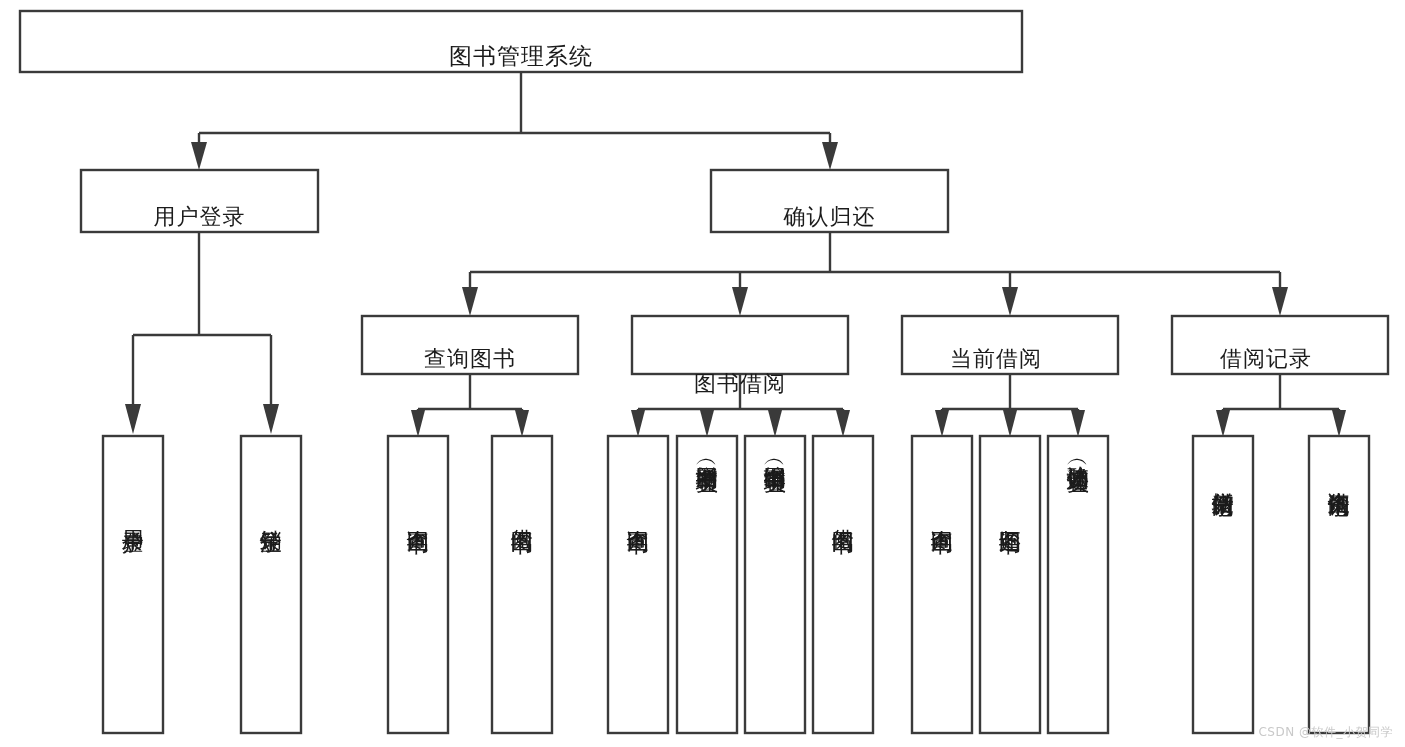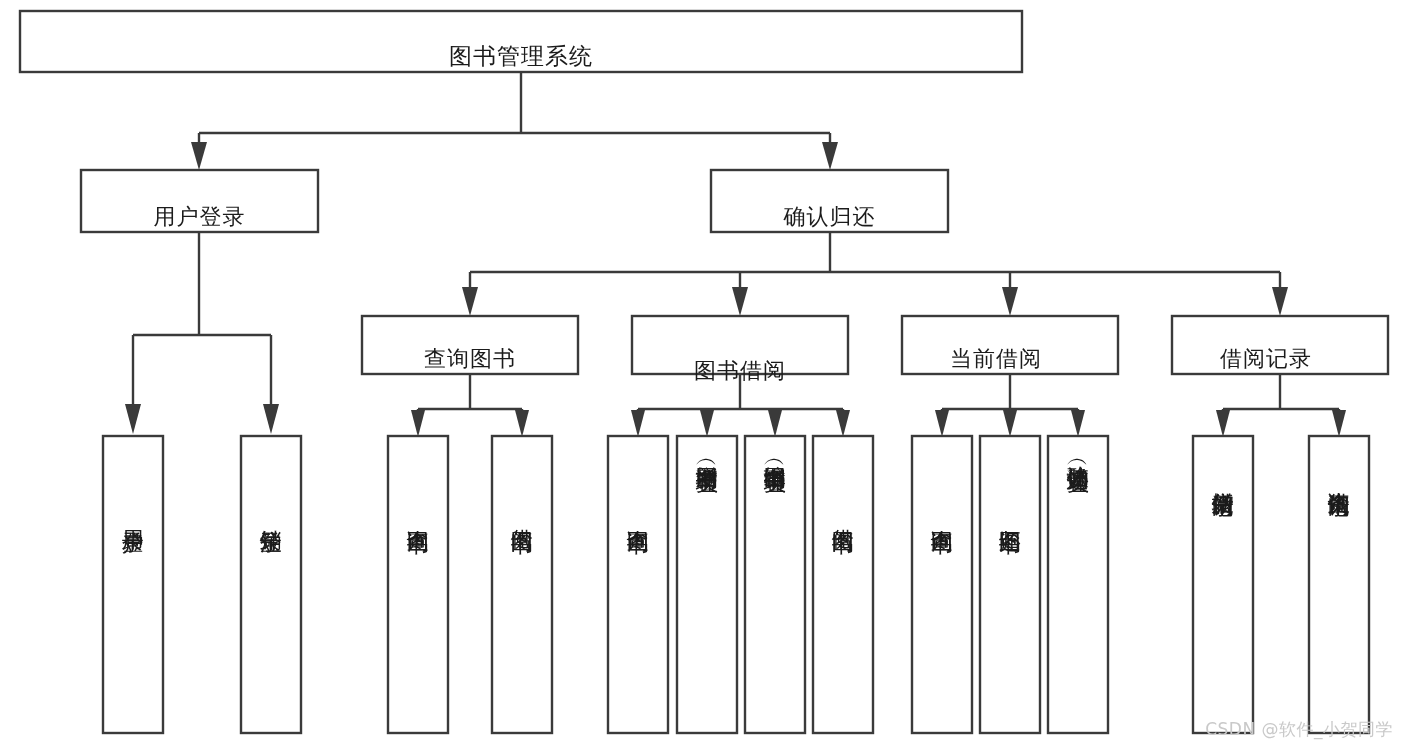--- a/index.html
+++ b/index.html
@@ -37,21 +37,21 @@
   }
   .arrow-head {
     fill: #3a3a3a;
     stroke: none;
   }
   .watermark {
     position: absolute;
     right: 12px;
     bottom: 6px;
     font-family: "DejaVu Sans", "Liberation Sans", sans-serif;
-    font-size: 17px;
+    font-size: 12px;
     color: #c9c9c9;
     letter-spacing: 0.5px;
     user-select: none;
     pointer-events: none;
     white-space: pre;
   }
   .vlabel-cell {
     position: absolute;
     display: flex;
     align-items: flex-start;
@@ -196,21 +196,21 @@
   <div class="hlabel-cell" style="left:81px; top:170px; width:237px; height:62px;">
     <span class="hlabel-text">用户登录</span>
   </div>
   <div class="hlabel-cell" style="left:711px; top:170px; width:237px; height:62px;">
     <span class="hlabel-text">确认归还</span>
   </div>
 
   <div class="hlabel-cell" style="left:362px; top:316px; width:216px; height:58px;">
     <span class="hlabel-text">查询图书</span>
   </div>
-  <div class="hlabel-cell" style="left:632px; top:316px; width:216px; height:70px;">
+  <div class="hlabel-cell" style="left:632px; top:329px; width:216px; height:70px;">
     <span class="hlabel-text">图书借阅</span>
   </div>
   <div class="hlabel-cell" style="left:902px; top:316px; width:188px; height:58px;">
     <span class="hlabel-text">当前借阅</span>
   </div>
   <div class="hlabel-cell" style="left:1172px; top:316px; width:188px; height:58px;">
     <span class="hlabel-text">借阅记录</span>
   </div>
 
   <div class="vlabel-cell" style="left:103px; top:436px; width:60px; height:297px; padding-top:76px;">

